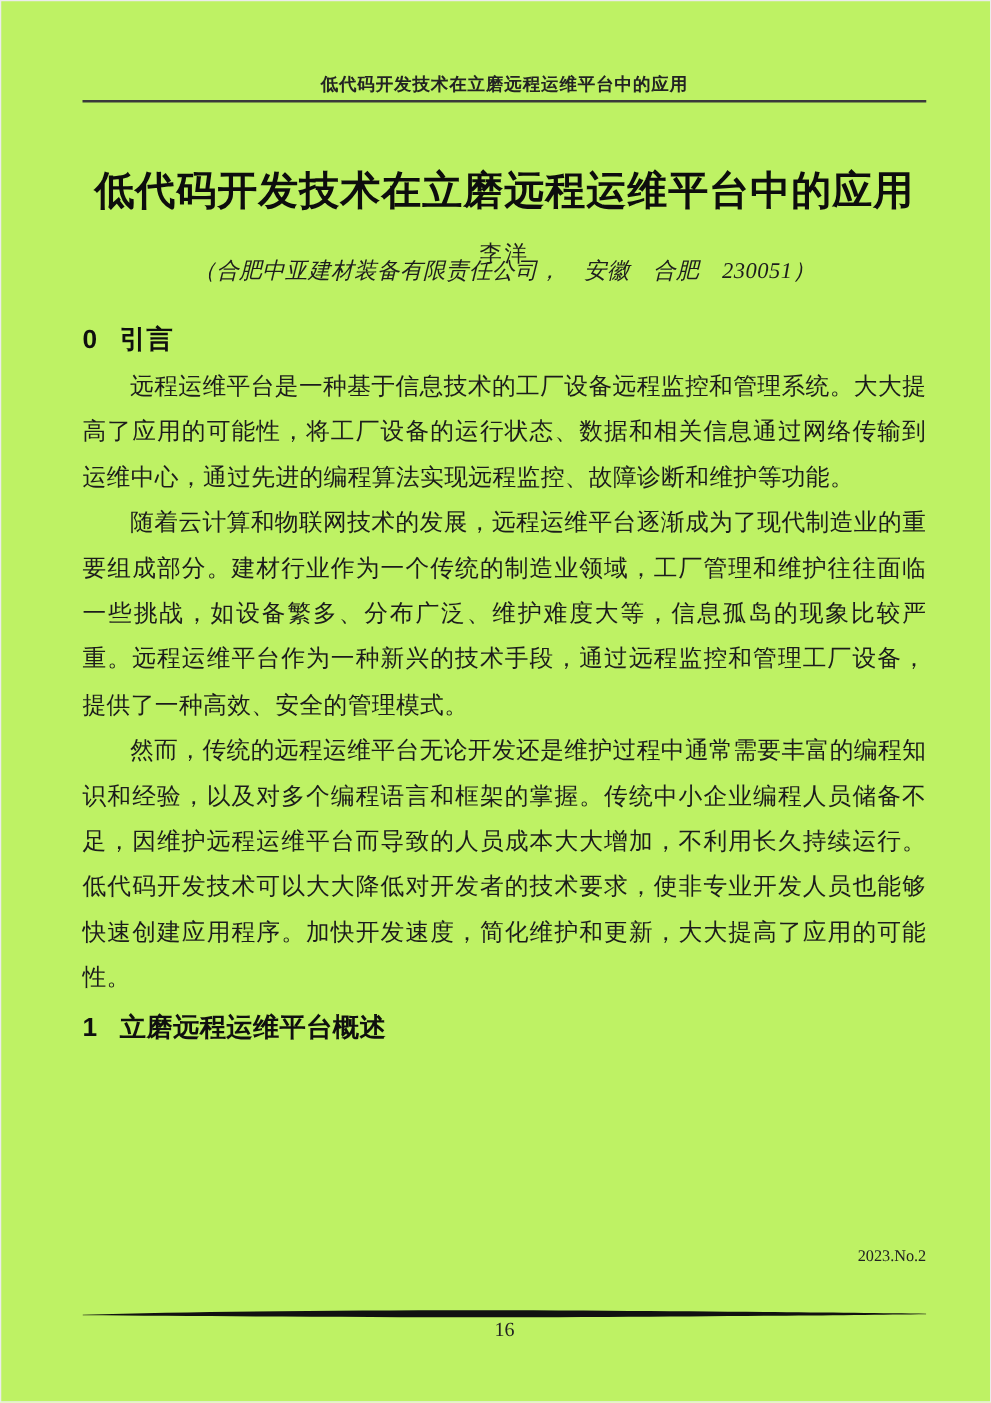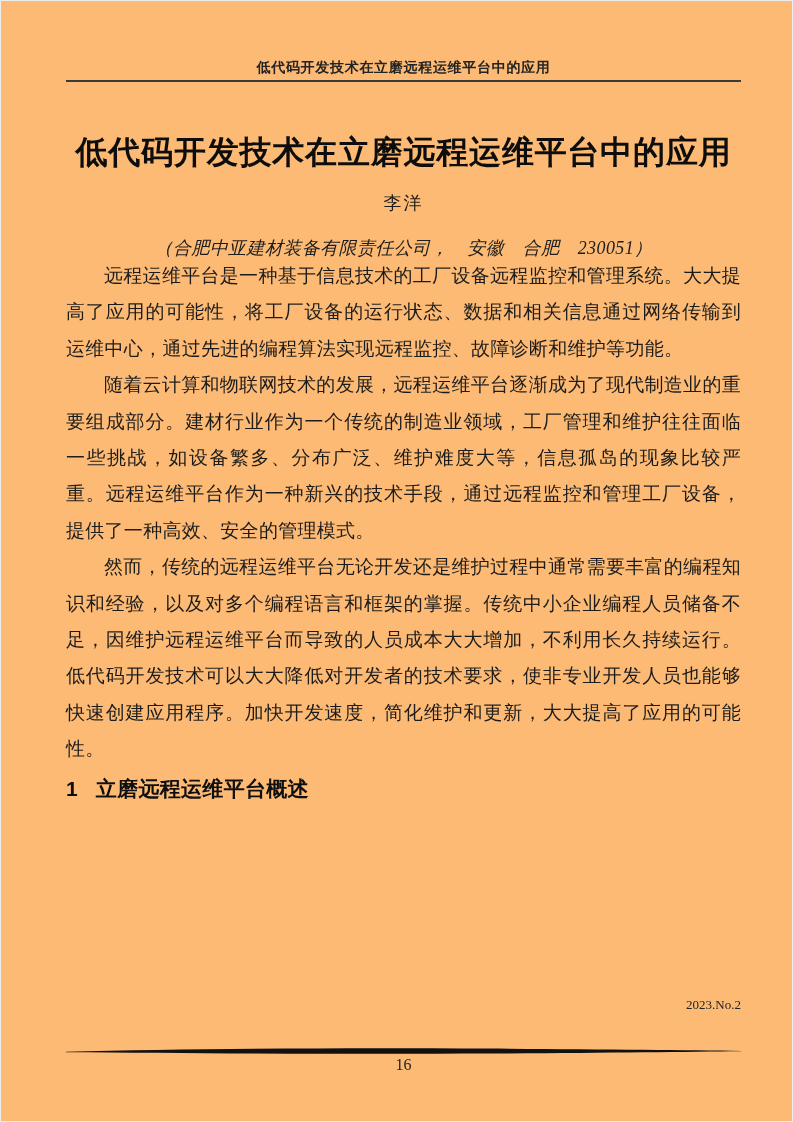--- a/index.html
+++ b/index.html
@@ -4,21 +4,21 @@
 <style>
   html, body {
     margin: 0;
     padding: 0;
     background: #ffffff;
   }
   .page {
     position: relative;
     width: 793px;
     height: 1122px;
-    background: #fdba74;
+    background: #bef264;
     color: #1a1a1a;
     font-family: "Liberation Serif", "DejaVu Serif", serif;
     overflow: hidden;
     box-shadow: inset 0 0 0 1px #ececec;
   }
   
   .running-title {
     position: absolute;
     top: 57px;
     left: 66px;
@@ -61,21 +61,21 @@
     left: 66px;
     width: 675px;
     text-align: center;
     font-size: 18px;
     line-height: 24px;
     letter-spacing: 2px;
     color: #1d1d1d;
   }
   .affiliation {
     position: absolute;
-    top: 235px;
+    top: 203px;
     left: 66px;
     width: 675px;
     text-align: center;
     font-style: italic;
     font-size: 18px;
     line-height: 26px;
     letter-spacing: 0.4px;
     color: #1d1d1d;
   }
   
@@ -143,20 +143,23 @@
 
   <div class="running-title">低代码开发技术在立磨远程运维平台中的应用</div>
   <div class="header-rule"></div>
 
   <h1 class="paper-title">低代码开发技术在立磨远程运维平台中的应用</h1>
   <div class="author">李洋</div>
   <div class="affiliation">（合肥中亚建材装备有限责任公司，　安徽　合肥　230051）</div>
 
   <main class="content">
 
+    <h2 class="sec sec-first">
+      <span class="sec-num">0</span><span class="sec-title">引言</span>
+    </h2>
 
     <p>远程运维平台是一种基于信息技术的工厂设备远程监控和管理系统。大大提高了应用的可能性，将工厂设备的运行状态、数据和相关信息通过网络传输到运维中心，通过先进的编程算法实现远程监控、故障诊断和维护等功能。</p>
     <p>随着云计算和物联网技术的发展，远程运维平台逐渐成为了现代制造业的重要组成部分。建材行业作为一个传统的制造业领域，工厂管理和维护往往面临一些挑战，如设备繁多、分布广泛、维护难度大等，信息孤岛的现象比较严重。远程运维平台作为一种新兴的技术手段，通过远程监控和管理工厂设备，提供了一种高效、安全的管理模式。</p>
     <p>然而，传统的远程运维平台无论开发还是维护过程中通常需要丰富的编程知识和经验，以及对多个编程语言和框架的掌握。传统中小企业编程人员储备不足，因维护远程运维平台而导致的人员成本大大增加，不利用长久持续运行。低代码开发技术可以大大降低对开发者的技术要求，使非专业开发人员也能够快速创建应用程序。加快开发速度，简化维护和更新，大大提高了应用的可能性。</p>
 
     <h2 class="sec sec-later">
       <span class="sec-num">1</span><span class="sec-title">立磨远程运维平台概述</span>
     </h2>
 
 

